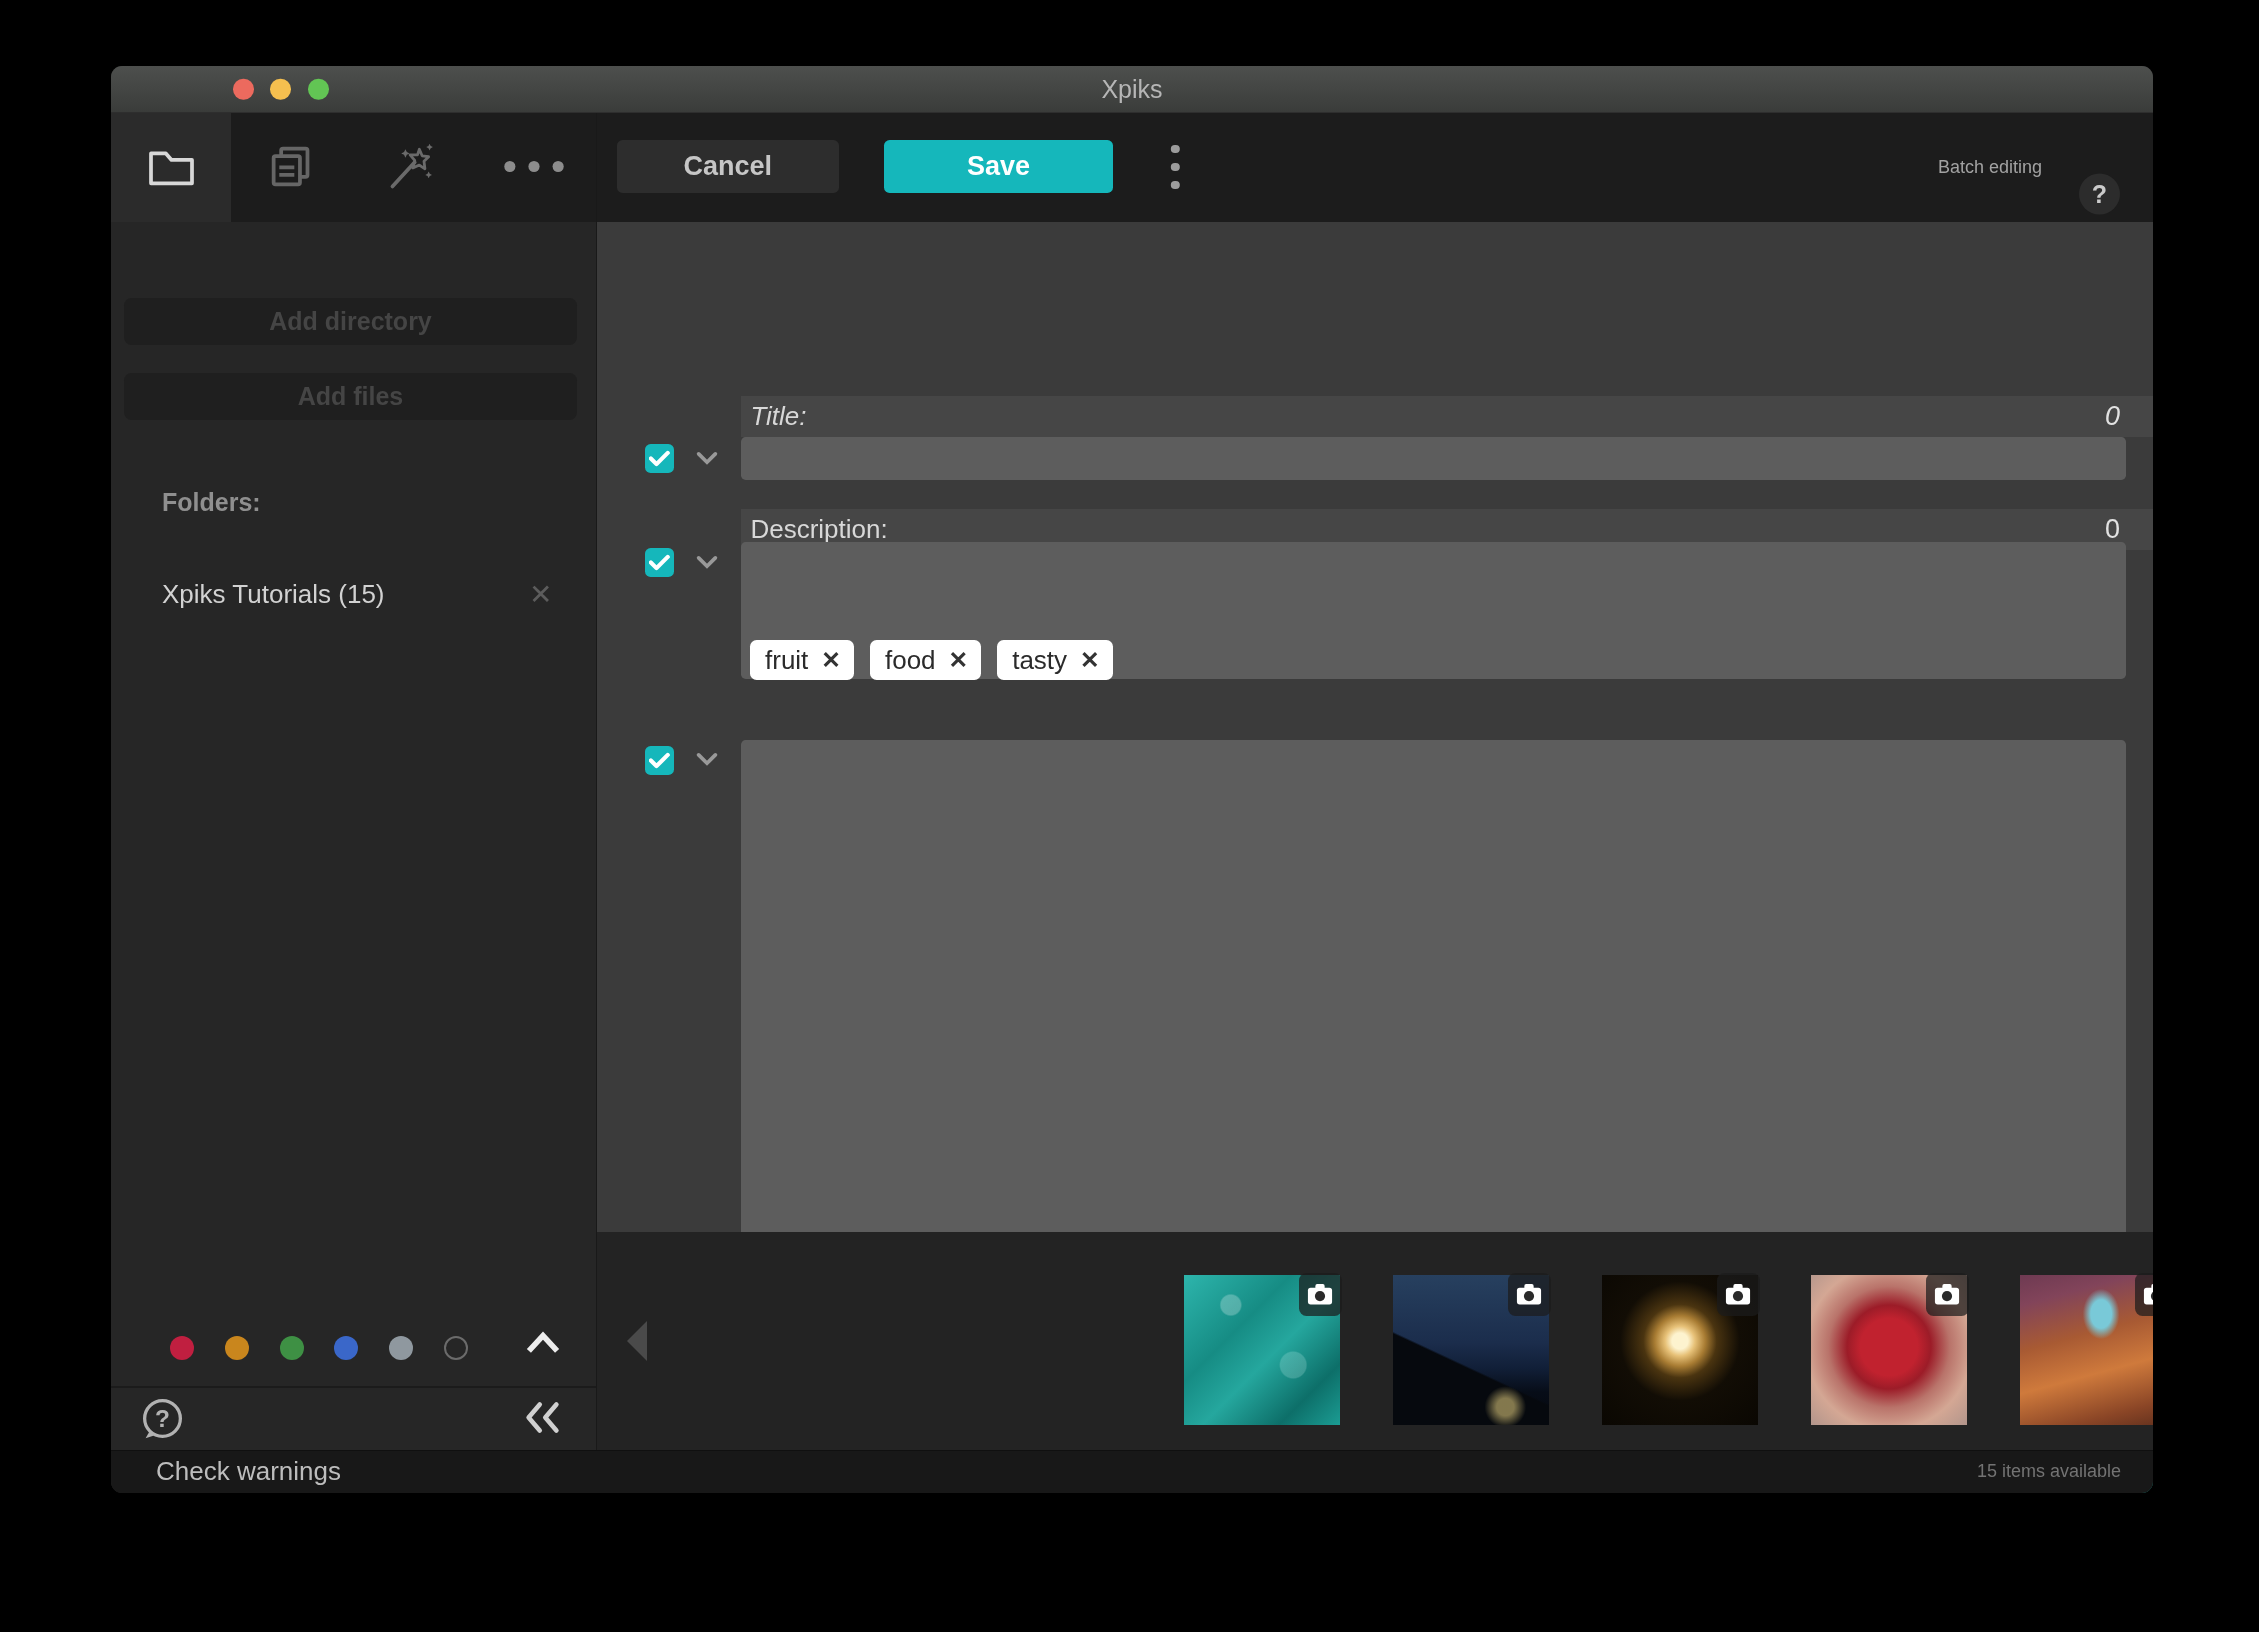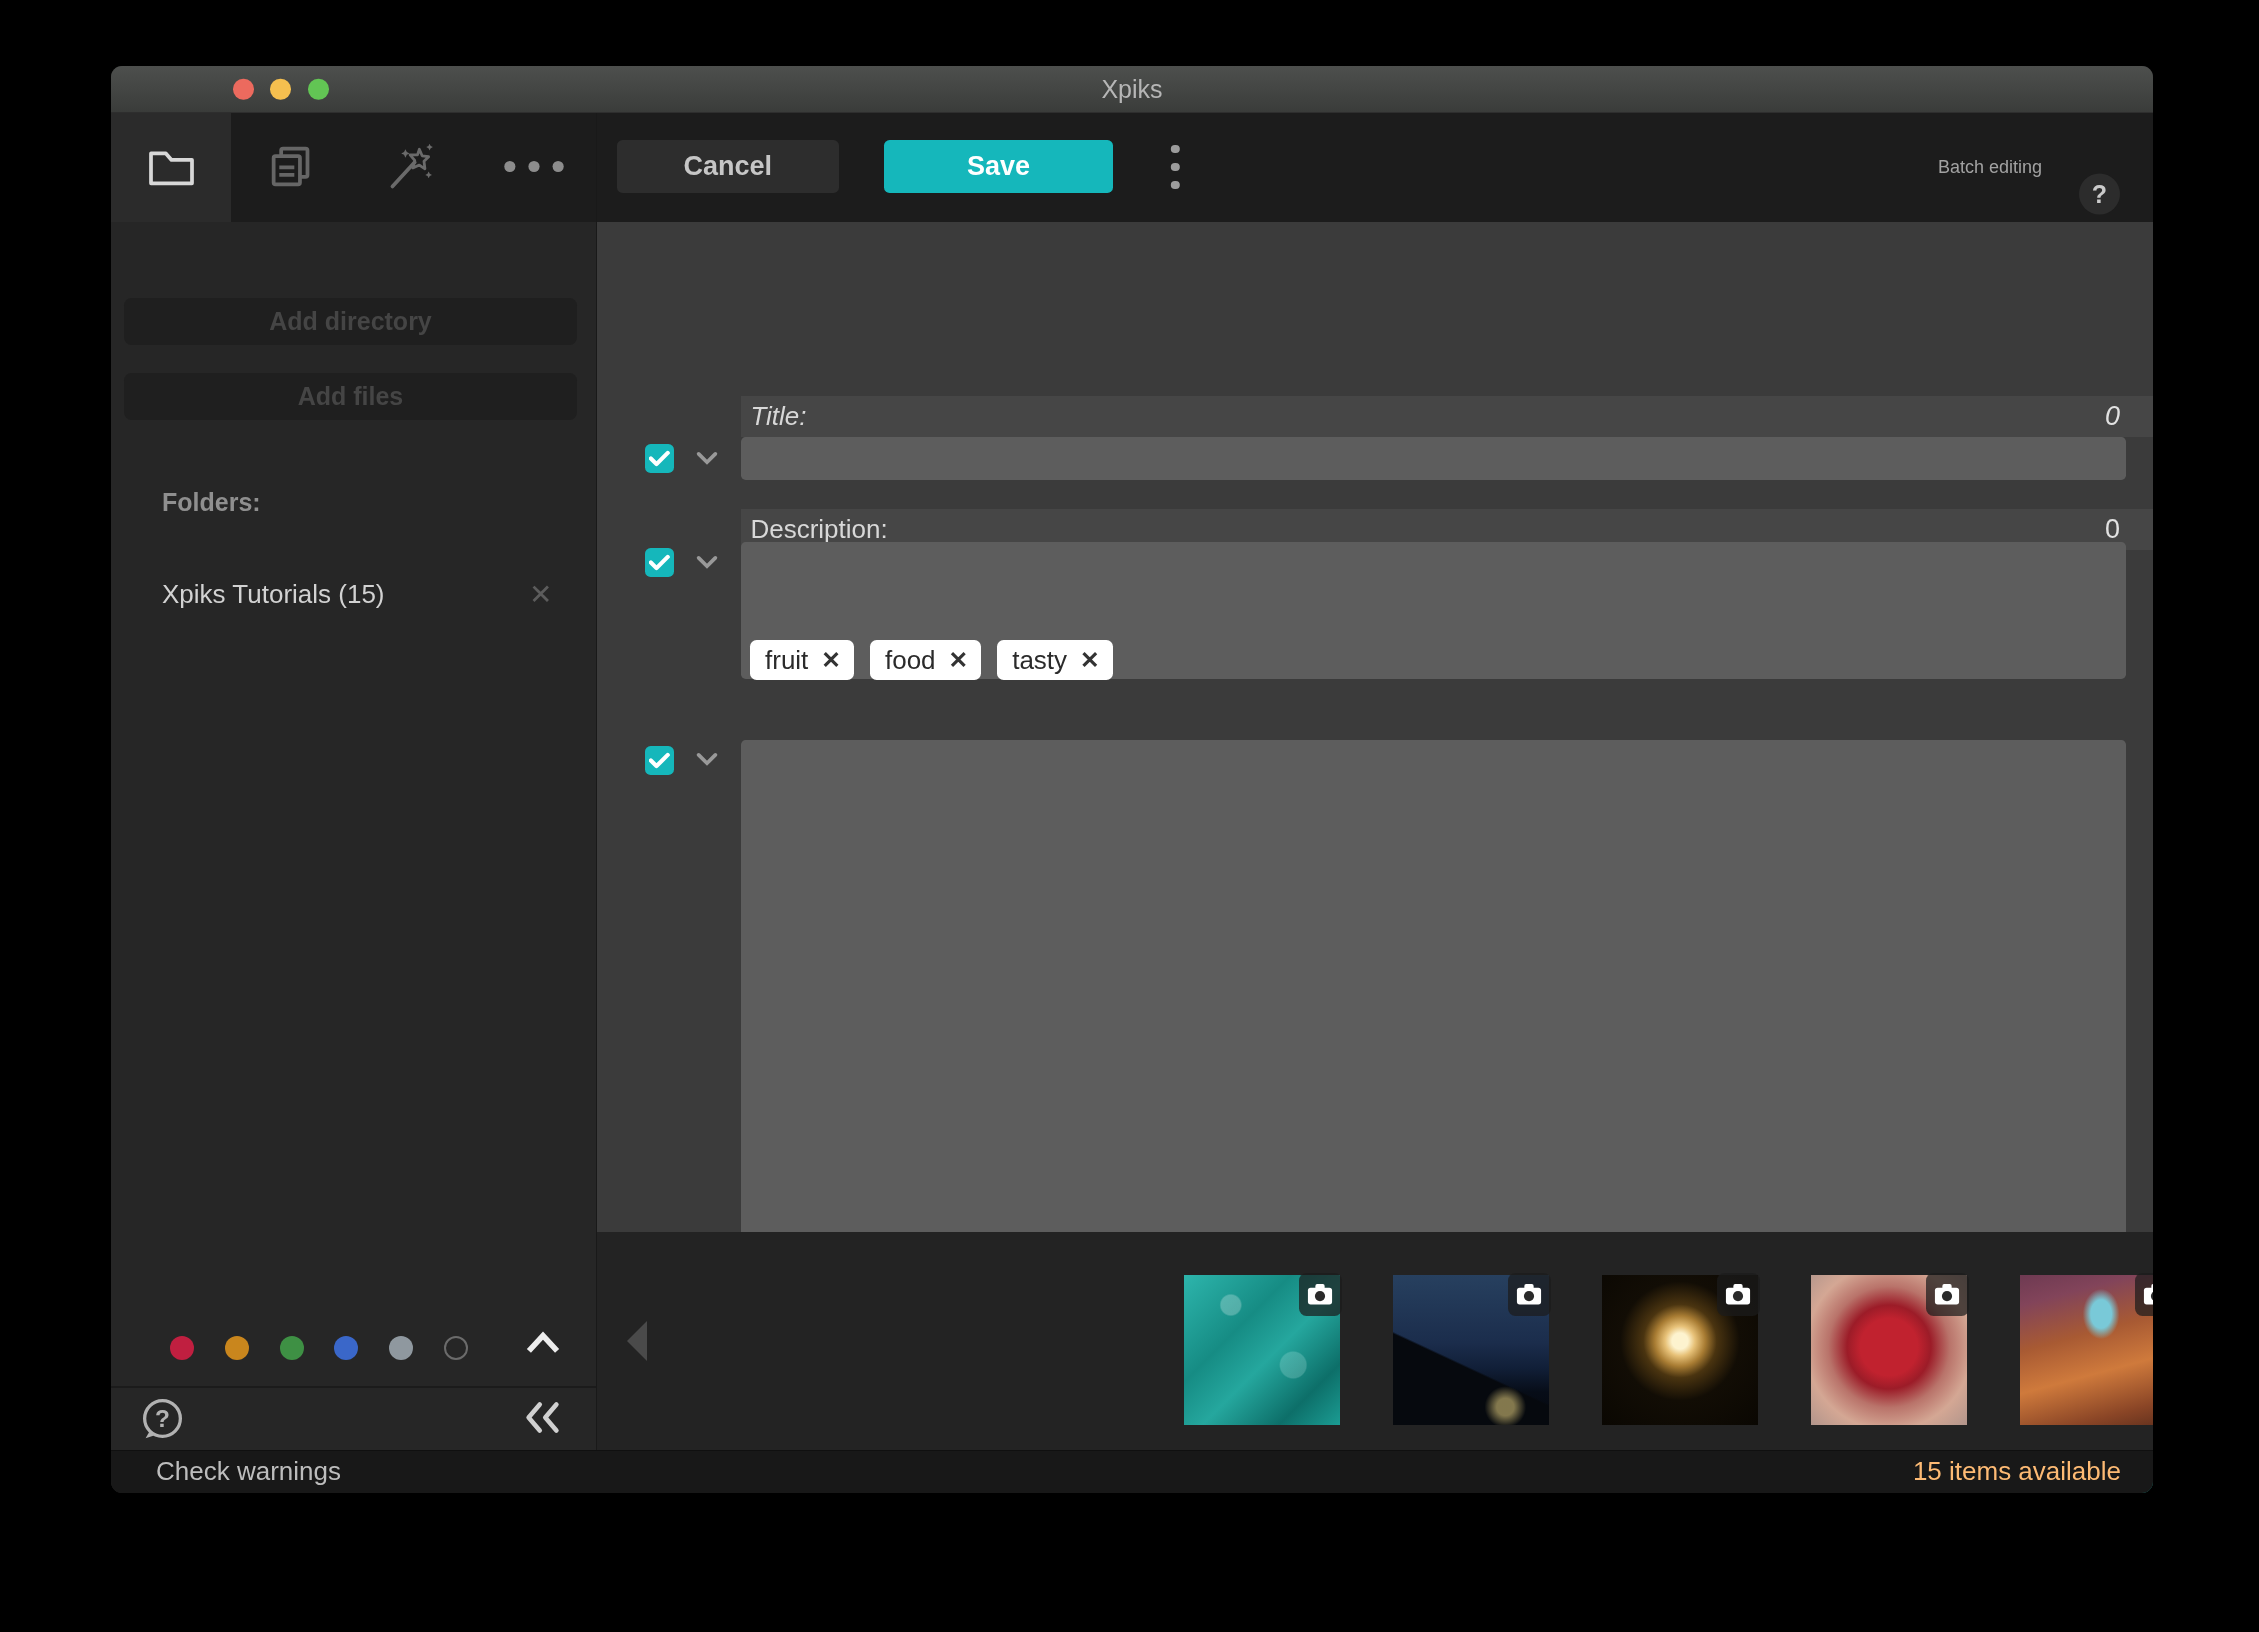--- a/index.html
+++ b/index.html
@@ -94,21 +94,21 @@
   .g-berry{background:
     radial-gradient(circle at 50% 48%, #c1222f 0 26%, #9c1c28 38%, #b9736a 55%, #d4a794 75%, #b2958b 100%);}
   .g-canyon{background:
     radial-gradient(ellipse at 52% 26%, #79c9d8 0 9%, transparent 16%),
     linear-gradient(165deg,#6e3a52 0%,#82445a 16%,#a85a33 40%,#cf7a3c 62%,#8a4526 86%,#5f2f1d 100%);}
 
   
   #statusbar{position:absolute;left:0;top:1384px;width:2042px;height:43px;background:#181818;
     border-top:1.9px solid #101010;}
   #status-left{position:absolute;left:45px;top:0;height:41px;line-height:41px;color:#bdbdbd;font-size:26px;}
-  #status-right{position:absolute;right:32px;top:0;height:41px;line-height:41px;color:#fdba74;font-size:26px;}
+  #status-right{position:absolute;right:32px;top:0;height:41px;line-height:41px;color:#737373;font-size:18px;}
 </style>
 </head>
 <body>
 
 <div id="window">
 
   <div id="titlebar">
     <div class="tlight" style="left:122px;background:#ec6a5e;"></div>
     <div class="tlight" style="left:159px;background:#f5bf4f;"></div>
     <div class="tlight" style="left:197px;background:#62c554;"></div>

